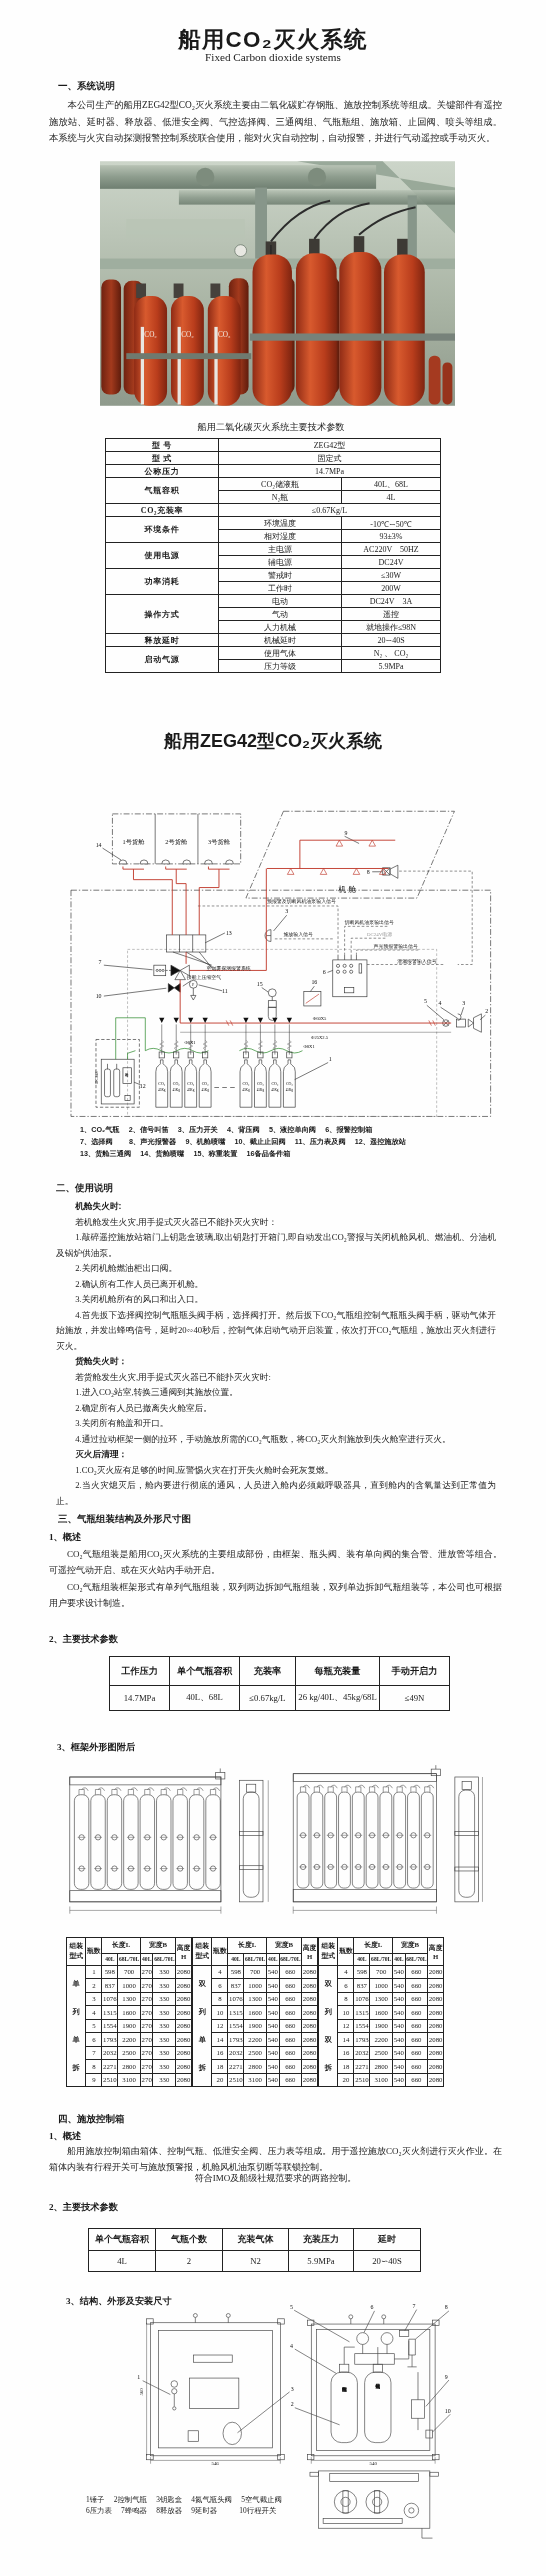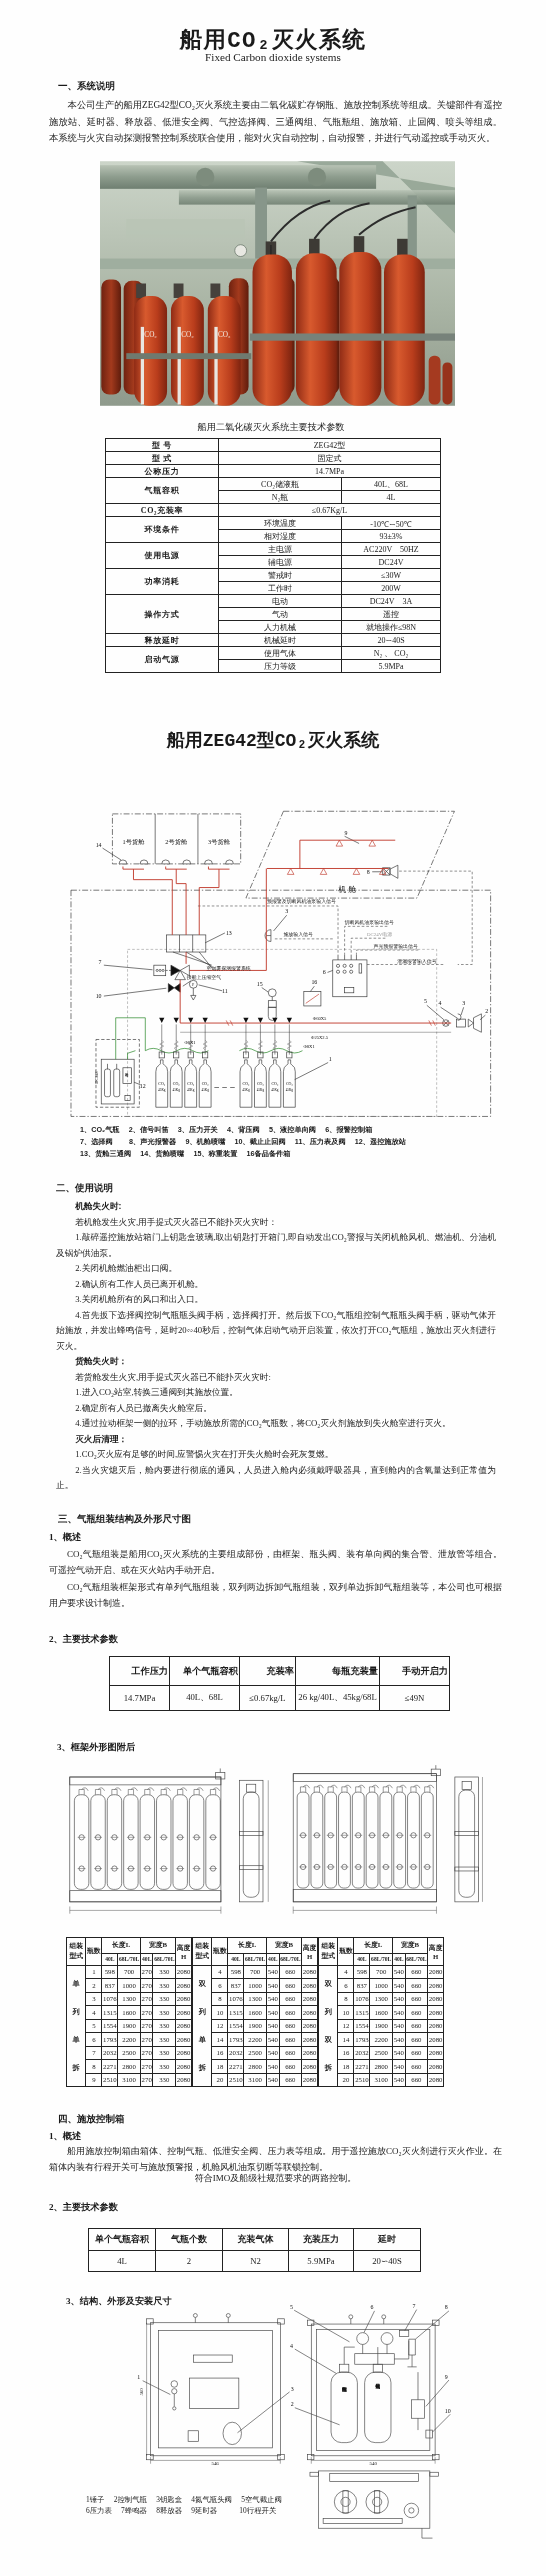--- a/index.html
+++ b/index.html
@@ -1,19 +1,19 @@
 <!DOCTYPE html>
 <html style="font-size:10.5px"><head>
 <meta charset="utf-8">
 <style>
   html,body{margin:0;padding:0;}
   body{width:546px;height:2576px;position:relative;background:#fefefe;
        font-family:"Liberation Serif", serif;color:#1a1a1a;overflow:hidden;}
   .abs{position:absolute;}
-  .sans{font-family:Liberation Mono, monospace;}
+  .sans{font-family:Liberation Sans, sans-serif;}
   .center{text-align:center;}
   .b{font-weight:bold;}
   
   .title-cn{left:0;top:24px;width:546px;font-size:22.4px;font-weight:bold;letter-spacing:1.3px;}
   .title-en{left:0;top:51px;width:546px;font-size:11.2px;}
   .h-sec{font-size:9.5px;font-weight:bold;}
   .para{font-size:9.3px;line-height:16.5px;text-align:justify;}
   .indent{text-indent:2em;}
   
   .photo{left:100px;top:161px;width:355px;height:245px;}
@@ -28,21 +28,21 @@
   .title2{left:0;top:728px;width:546px;font-size:18px;font-weight:bold;line-height:26px;}
   .legend{left:80px;top:1124px;width:421px;font-size:7.2px;line-height:12px;font-weight:bold;
           font-family:"Liberation Sans",sans-serif;}
   
   .usage{left:56px;top:1199px;width:440px;}
   .usage p{margin:0;font-size:8.7px;line-height:15.5px;text-align:justify;text-indent:2.2em;}
   .usage p.bold{font-weight:bold;font-family:"Liberation Sans",sans-serif;}
   
   .tech{left:109px;top:1656px;border:1.1px solid #222;}
   .tech th,.tech td{border:0.7px solid #222;text-align:center;}
-  .tech th{font-size:9.2px;height:26px;text-align:right;}
+  .tech th{font-size:9.2px;height:26px;}
   .tech td{font-size:8.7px;height:22.4px;}
   
   .asmwrap{left:66px;top:1937px;display:flex;}
   .asm{border:1px solid #222;}
   .asm th,.asm td{border:0.7px solid #222;text-align:center;font-size:6.8px;padding:0 0.7px;}
   .asm th{height:14.5px;font-weight:bold;}
   .asm th.sub{height:11.2px;font-size:5.6px;}
   .asm td{height:12.5px;}
   .asm td.vert{white-space:pre-line;line-height:28px;font-size:7.2px;width:17px;font-weight:bold;}
   
@@ -541,20 +541,21 @@
     <p>若机舱发生火灾,用手提式灭火器已不能扑灭火灾时：</p>
     <p>1.敲碎遥控施放站箱门上钥匙盒玻璃,取出钥匙打开箱门,即自动发出CO₂警报与关闭机舱风机、燃油机、分油机及锅炉供油泵。</p>
     <p>2.关闭机舱燃油柜出口阀。</p>
     <p>2.确认所有工作人员已离开机舱。</p>
     <p>3.关闭机舱所有的风口和出入口。</p>
     <p>4.首先扳下选择阀控制气瓶瓶头阀手柄，选择阀打开。然后扳下CO₂气瓶组控制气瓶瓶头阀手柄，驱动气体开始施放，并发出蜂鸣信号，延时20∽40秒后，控制气体启动气动开启装置，依次打开CO₂气瓶组，施放出灭火剂进行灭火。</p>
     <p class="bold">货舱失火时：</p>
     <p>若货舱发生火灾,用手提式灭火器已不能扑灭火灾时:</p>
     <p>1.进入CO₂站室,转换三通阀到其施放位置。</p>
     <p>2.确定所有人员已撤离失火舱室后。</p>
+    <p>3.关闭所有舱盖和开口。</p>
     <p>4.通过拉动框架一侧的拉环，手动施放所需的CO₂气瓶数，将CO₂灭火剂施放到失火舱室进行灭火。</p>
     <p class="bold">灭火后清理：</p>
     <p>1.CO₂灭火应有足够的时间,应警惕火灾在打开失火舱时会死灰复燃。</p>
     <p>2.当火灾熄灭后，舱内要进行彻底的通风，人员进入舱内必须戴呼吸器具，直到舱内的含氧量达到正常值为止。</p>
   </div>
 
 <div class="abs h-sec sans" style="left:58px;top:1513px;">三、气瓶组装结构及外形尺寸图</div>
 <div class="abs b" style="left:49px;top:1531px;font-size:9.2px;">1、概述</div>
 <div class="abs para indent" style="left:49px;top:1546px;width:453px;font-size:9px;line-height:16px;">CO₂气瓶组装是船用CO₂灭火系统的主要组成部份，由框架、瓶头阀、装有单向阀的集合管、泄放管等组合。可遥控气动开启、或在灭火站内手动开启。</div>
 <div class="abs para indent" style="left:49px;top:1579px;width:453px;font-size:9px;line-height:16px;">CO₂气瓶组装框架形式有单列气瓶组装，双列两边拆卸气瓶组装，双列单边拆卸气瓶组装等，本公司也可根据用户要求设计制造。</div>

